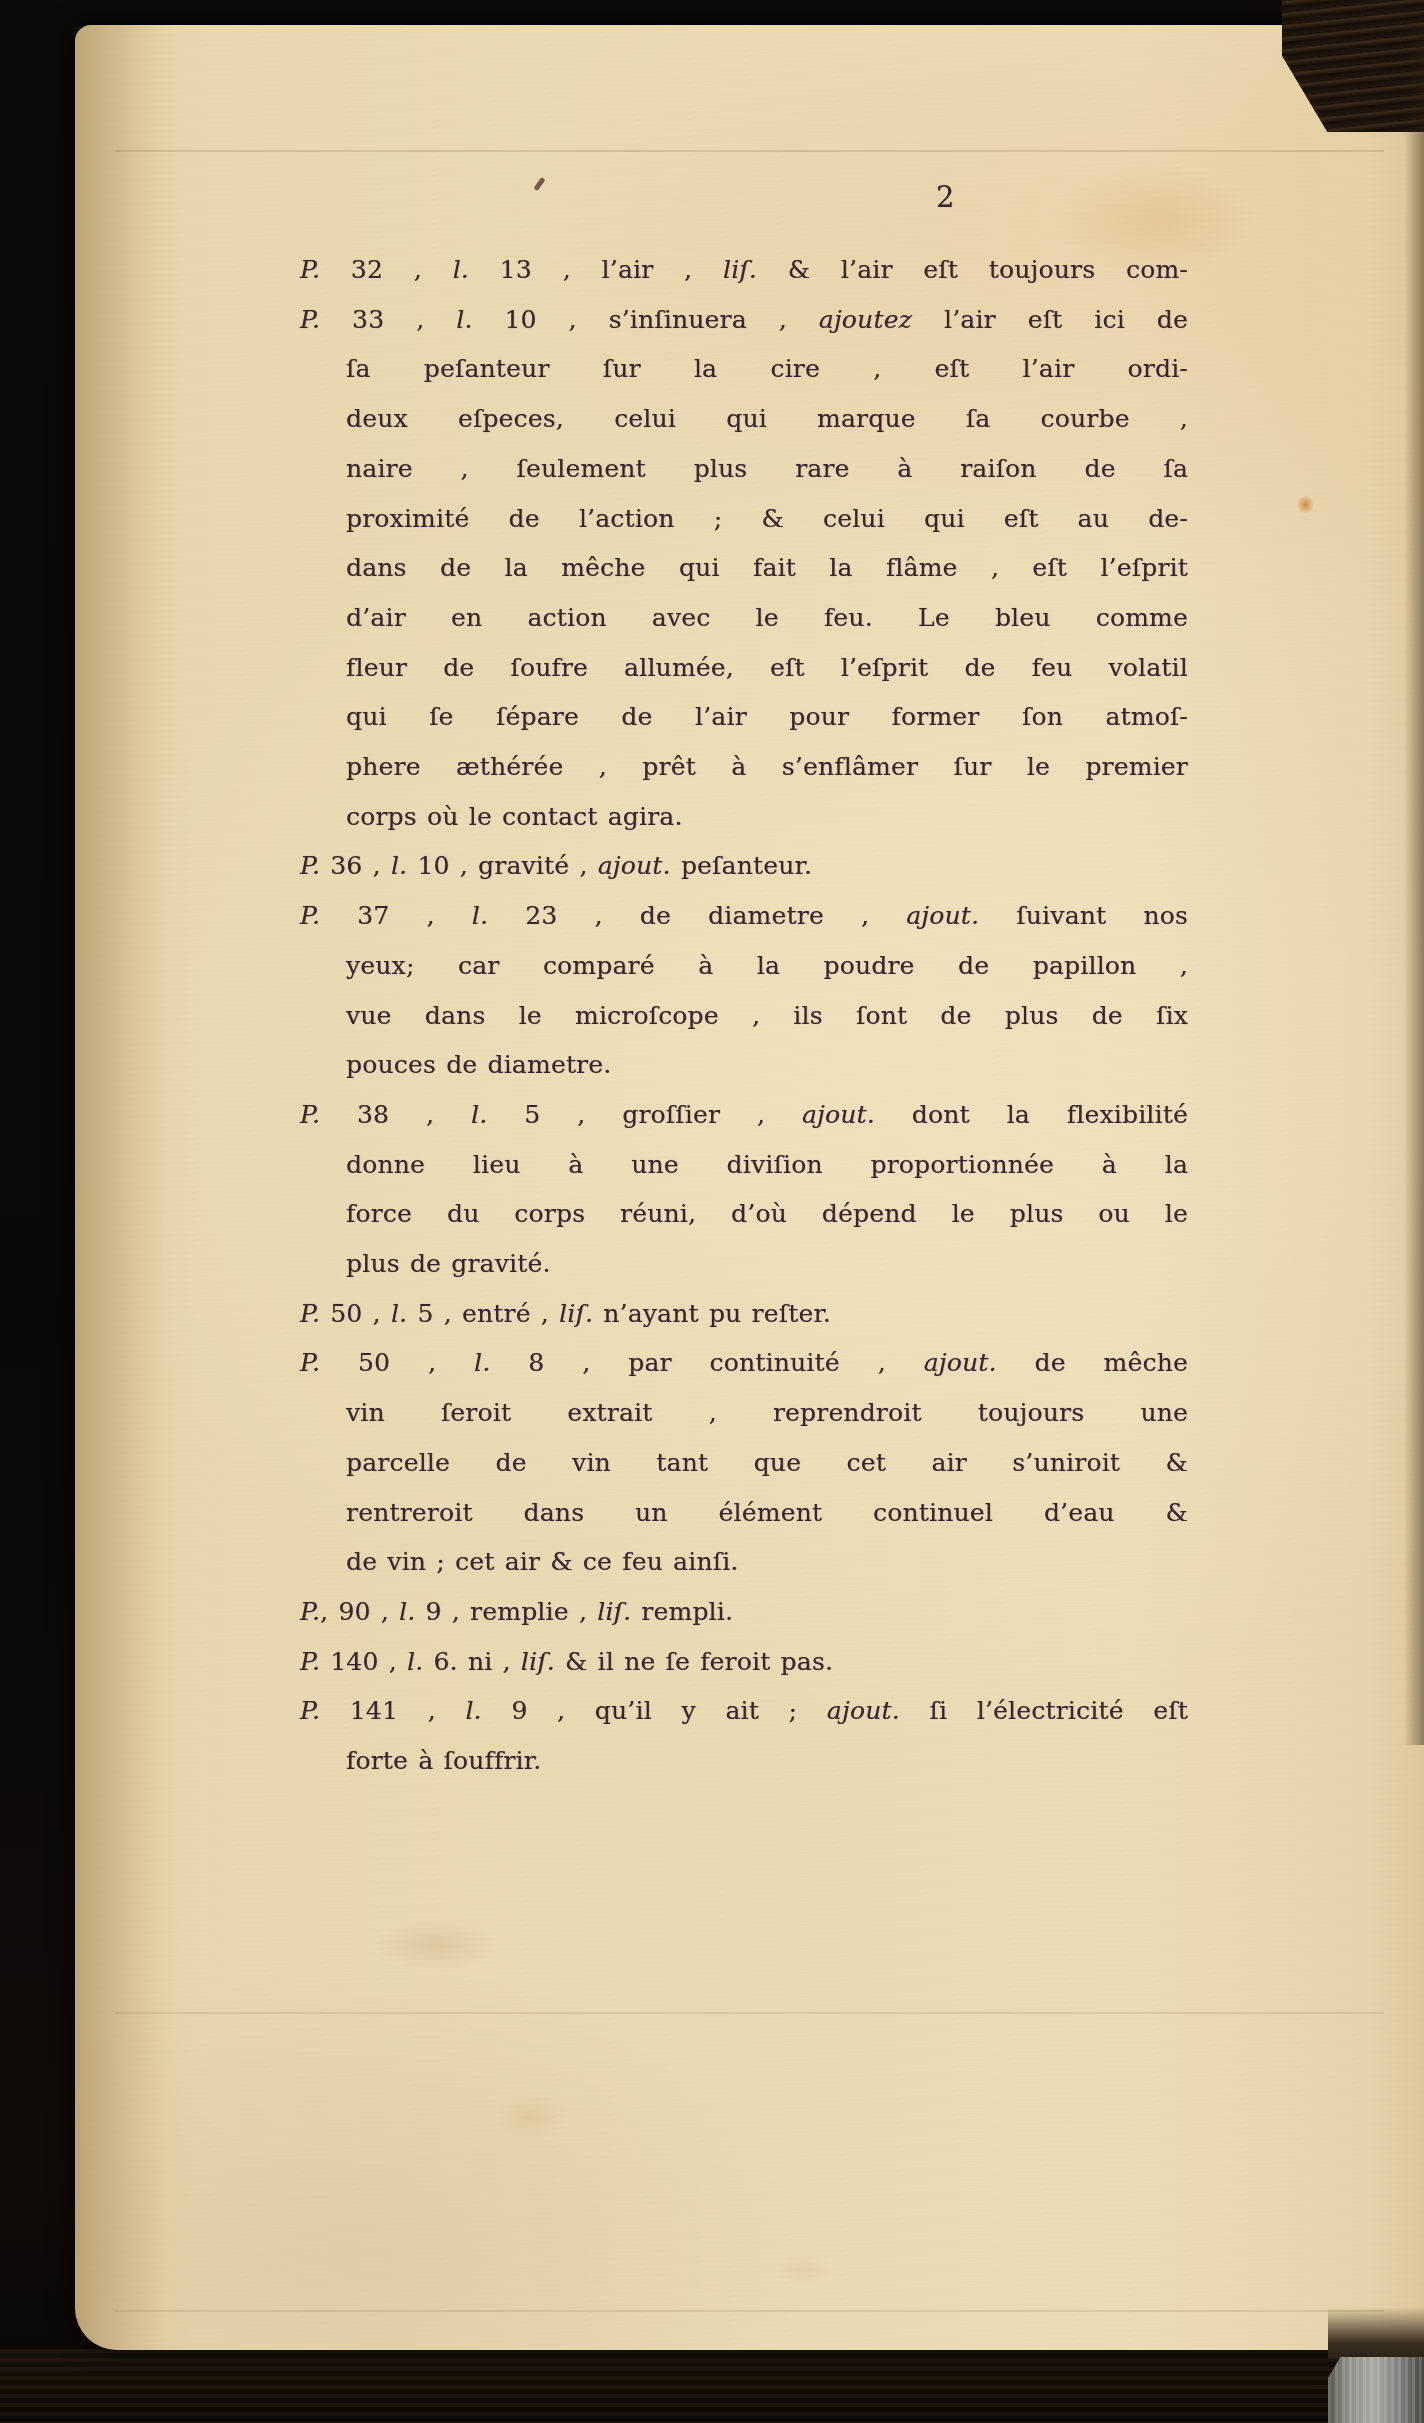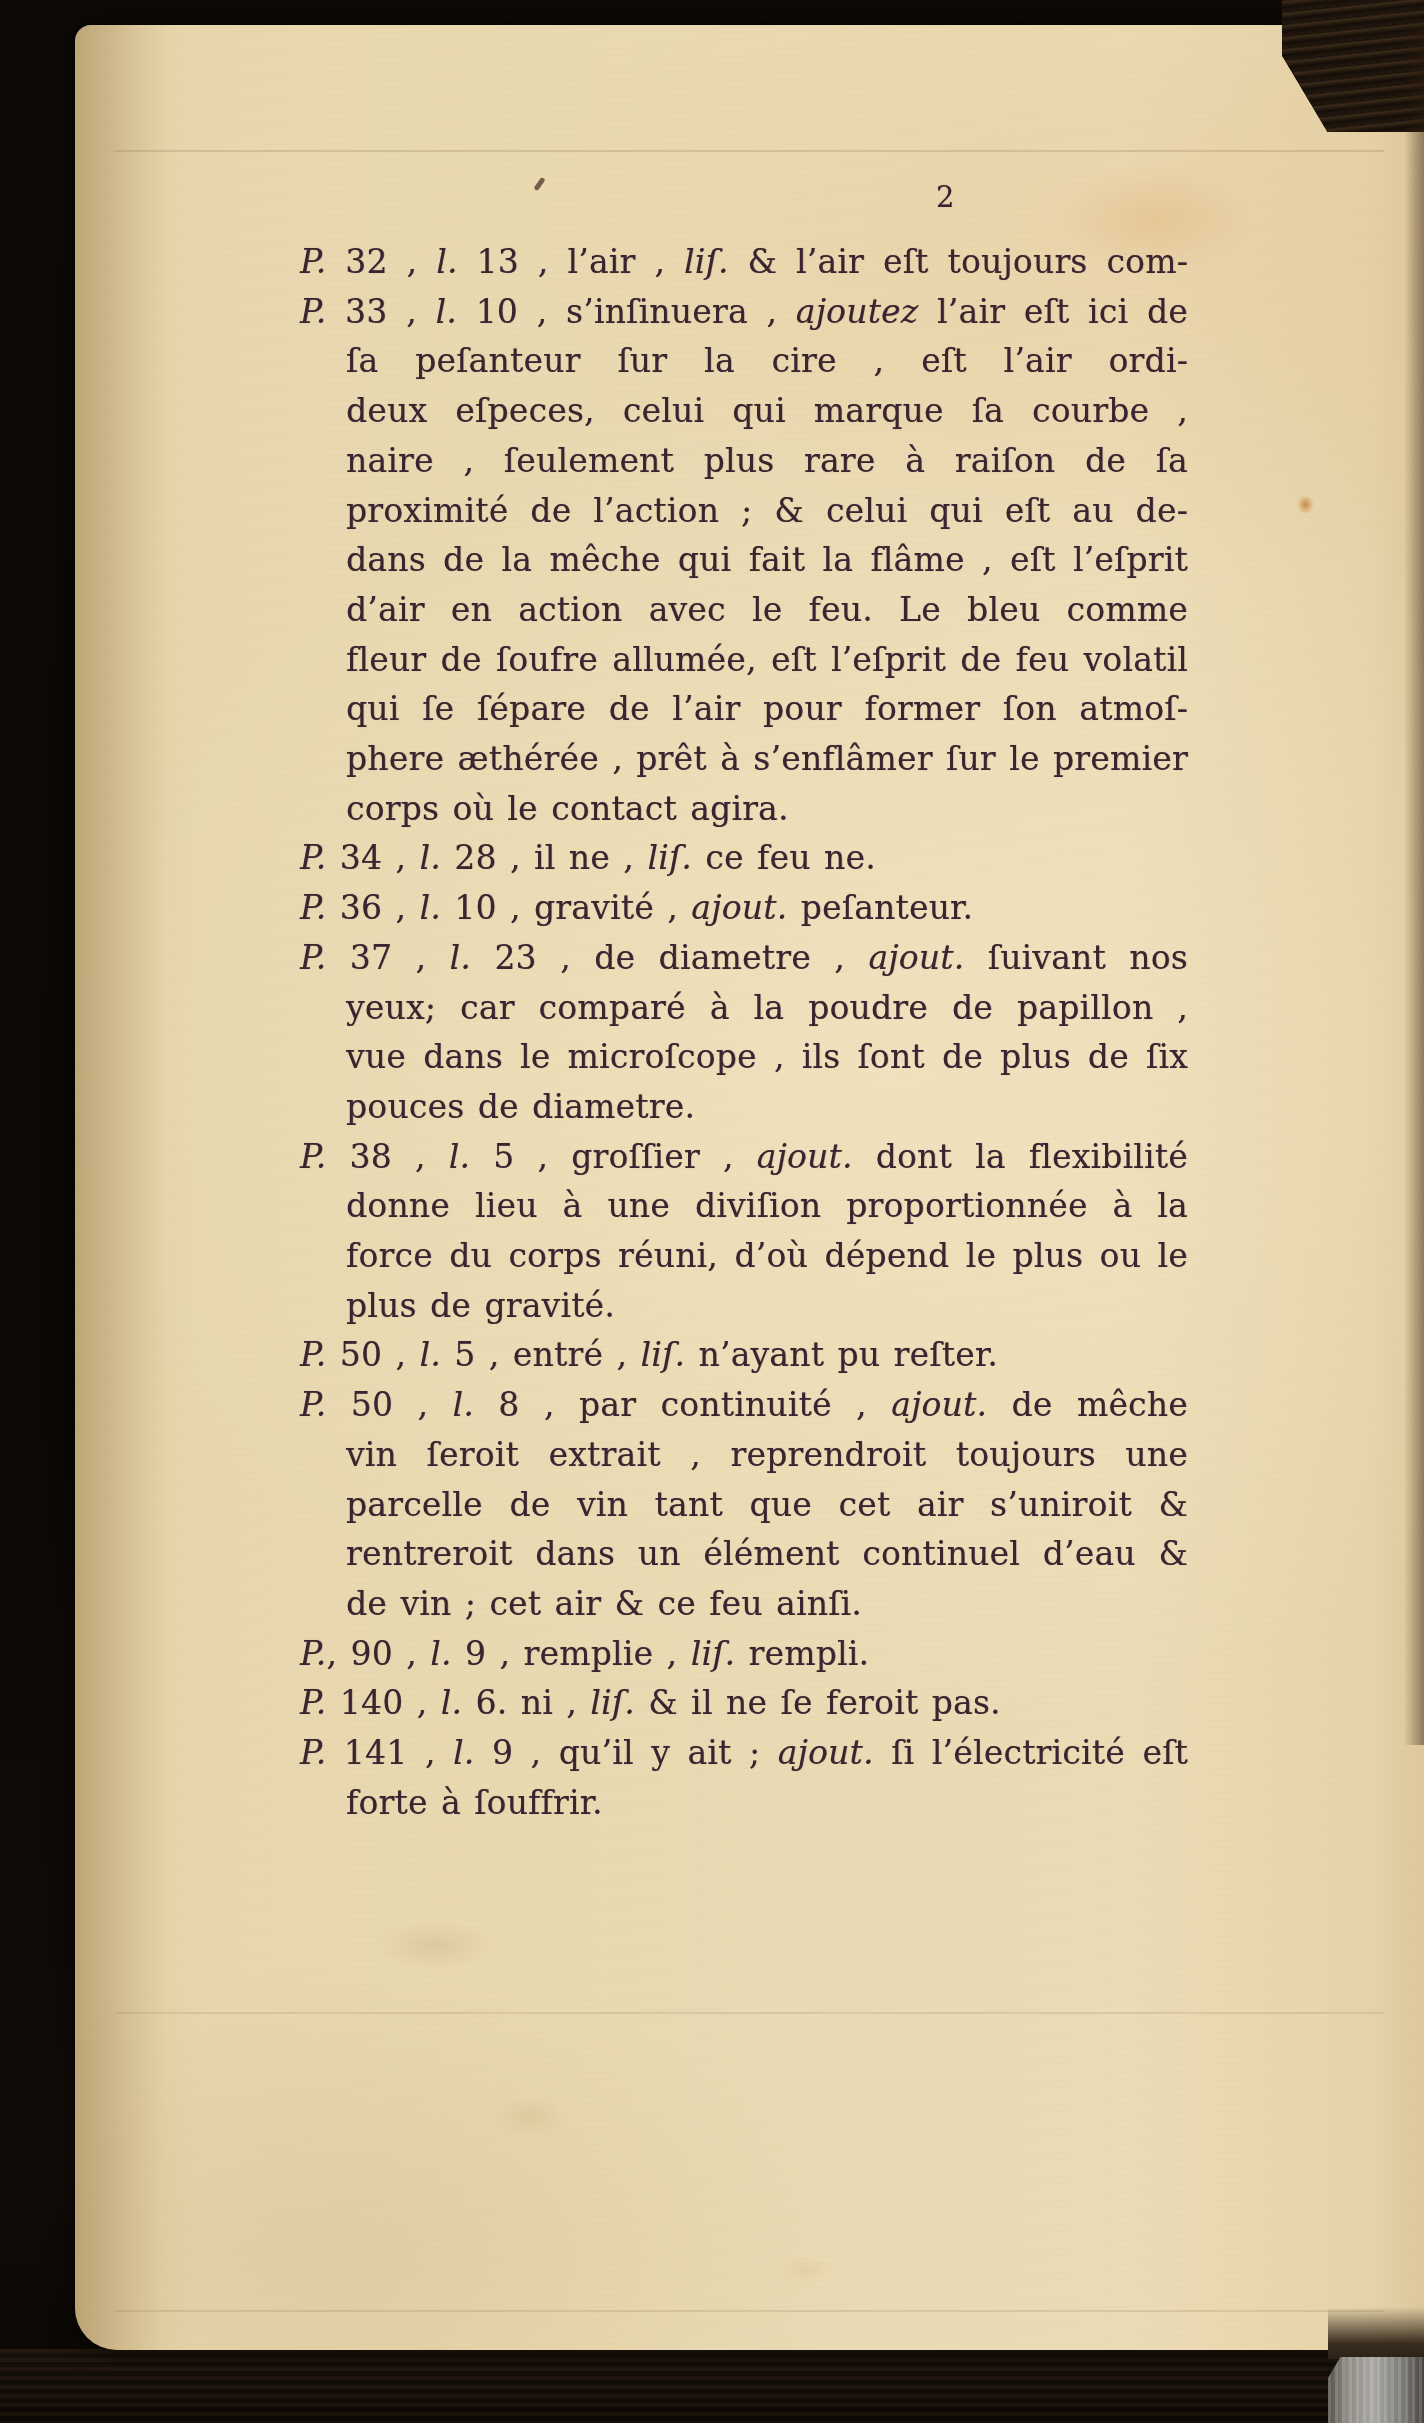--- a/index.html
+++ b/index.html
@@ -39,22 +39,22 @@
     border-radius:16px 0 0 42px;
   }
   .chain-line{position:absolute;left:3%;width:94%;height:2px;background:rgba(150,128,92,.28);}
   .stain{position:absolute;border-radius:50%;}
   .page-number{
     position:absolute;left:861px;top:155px;
     font-size:29px;color:#3a2430;
     text-shadow:0 0 1px rgba(58,36,48,.5);
   }
   .text-block{
-    position:absolute;left:225px;top:212px;width:888px;
-    font-size:33px;line-height:49.7px;color:#3a2430;
+    position:absolute;left:225px;top:220px;width:888px;
+    font-size:25px;line-height:49.7px;color:#3a2430;
     letter-spacing:.2px;word-spacing:.08em;
     text-shadow:0.4px 0.4px 0.7px rgba(58,36,48,.45);
   }
   .line{text-align:left;white-space:nowrap;}
   .line.just{white-space:normal;text-align:justify;text-align-last:justify;}
   .line.cont{margin-left:46px;}
   .line.just.cont{width:842px;}
   .it{font-style:italic;}
   
   .tr-pages{
@@ -110,21 +110,20 @@
         <div class="line cont just"><span>ſa peſanteur ſur la cire , eſt l’air ordi-</span></div>
         <div class="line cont just"><span>deux eſpeces, celui qui marque ſa courbe ,</span></div>
         <div class="line cont just"><span>naire , ſeulement plus rare à raiſon de ſa</span></div>
         <div class="line cont just"><span>proximité de l’action ; &amp; celui qui eſt au de-</span></div>
         <div class="line cont just"><span>dans de la mêche qui fait la flâme , eſt l’eſprit</span></div>
         <div class="line cont just"><span>d’air en action avec le feu. Le bleu comme</span></div>
         <div class="line cont just"><span>fleur de ſoufre allumée, eſt l’eſprit de feu volatil</span></div>
         <div class="line cont just"><span>qui ſe ſépare de l’air pour former ſon atmoſ-</span></div>
         <div class="line cont just"><span>phere æthérée , prêt à s’enflâmer ſur le premier</span></div>
         <div class="line cont"><span>corps où le contact agira.</span></div>
-        <div class="line"><span class="it">P.</span><span> 34 , </span><span class="it">l.</span><span> 28 , il ne , </span><span class="it">liſ.</span><span> ce feu ne.</span></div>
         <div class="line"><span class="it">P.</span><span> 36 , </span><span class="it">l.</span><span> 10 , gravité , </span><span class="it">ajout.</span><span> peſanteur.</span></div>
         <div class="line just"><span class="it">P.</span><span> 37 , </span><span class="it">l.</span><span> 23 , de diametre , </span><span class="it">ajout.</span><span> ſuivant nos</span></div>
         <div class="line cont just"><span>yeux; car comparé à la poudre de papillon ,</span></div>
         <div class="line cont just"><span>vue dans le microſcope , ils ſont de plus de ſix</span></div>
         <div class="line cont"><span>pouces de diametre.</span></div>
         <div class="line just"><span class="it">P.</span><span> 38 , </span><span class="it">l.</span><span> 5 , groſſier , </span><span class="it">ajout.</span><span> dont la flexibilité</span></div>
         <div class="line cont just"><span>donne lieu à une diviſion proportionnée à la</span></div>
         <div class="line cont just"><span>force du corps réuni, d’où dépend le plus ou le</span></div>
         <div class="line cont"><span>plus de gravité.</span></div>
         <div class="line"><span class="it">P.</span><span> 50 , </span><span class="it">l.</span><span> 5 , entré , </span><span class="it">liſ.</span><span> n’ayant pu reſter.</span></div>

